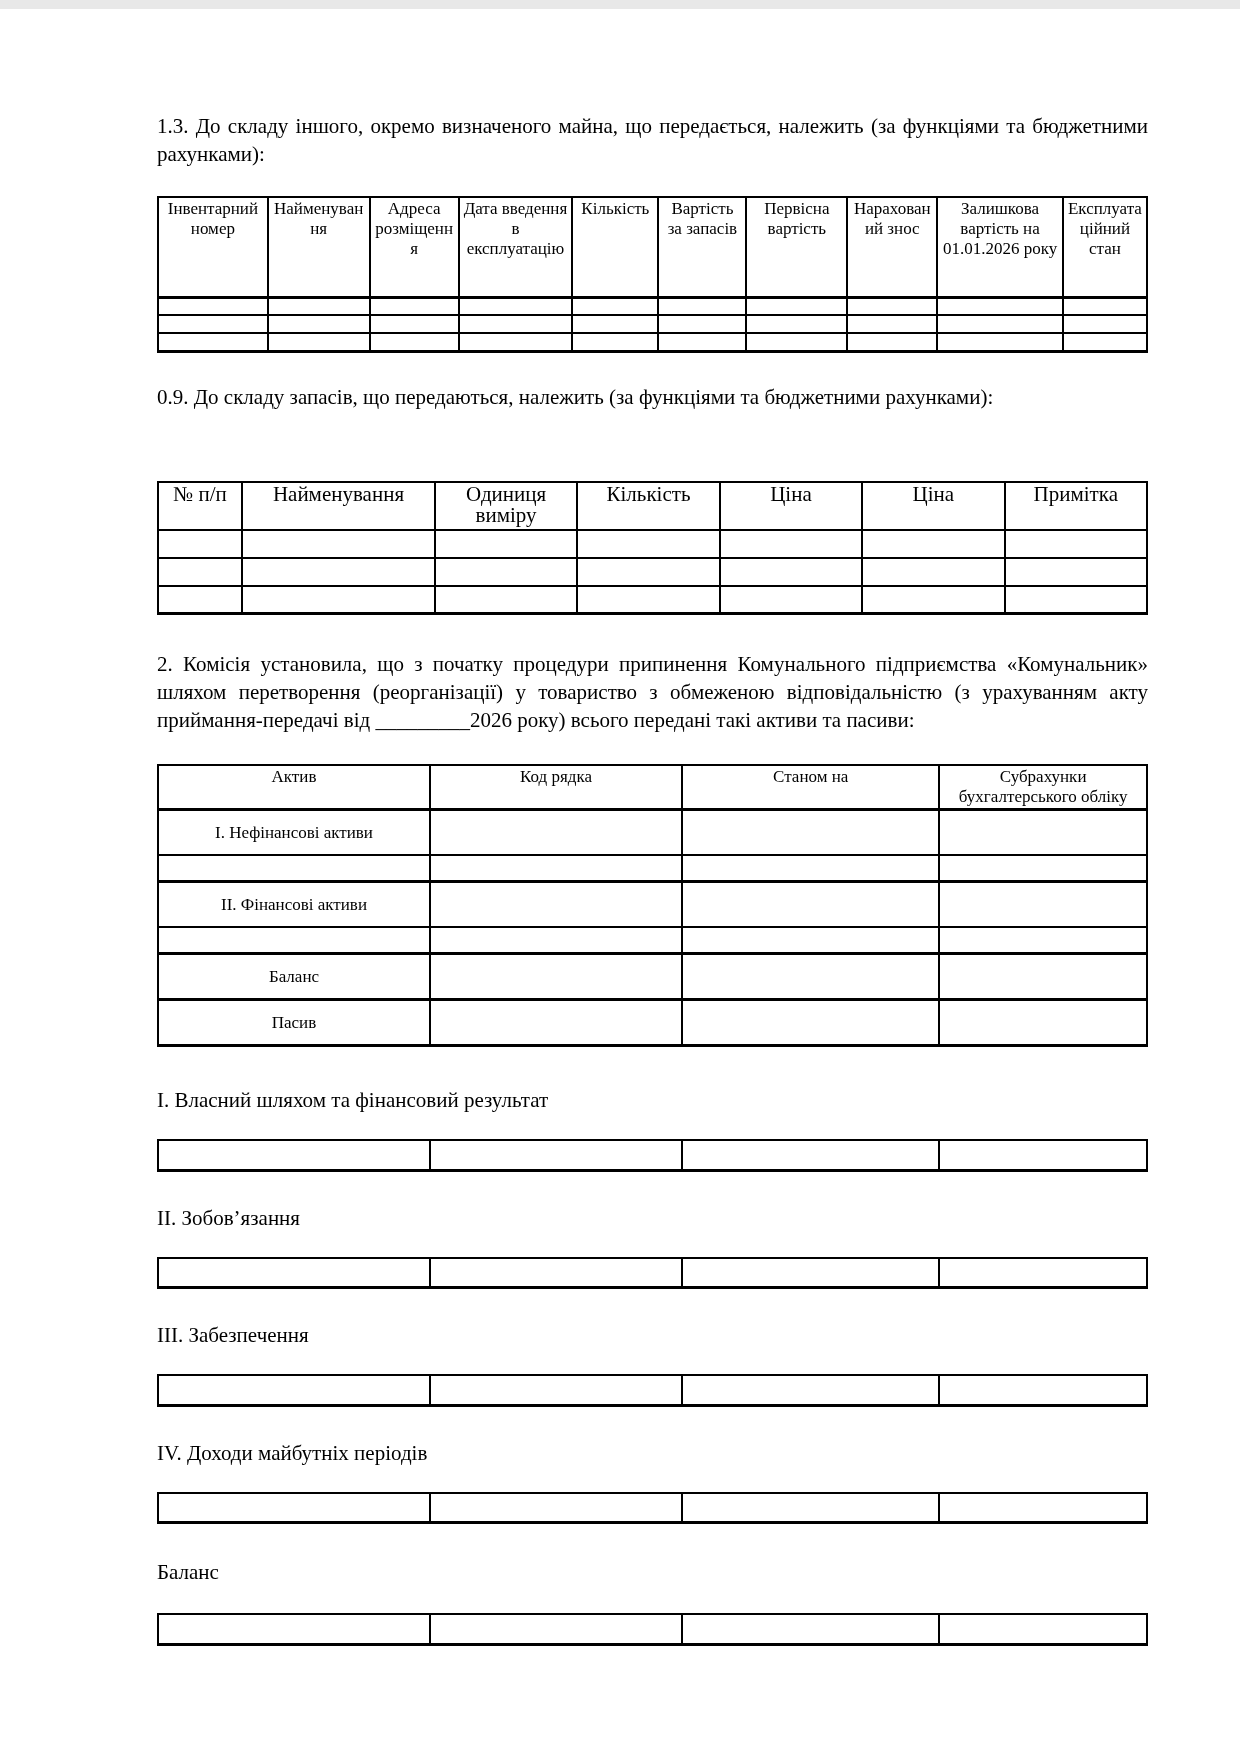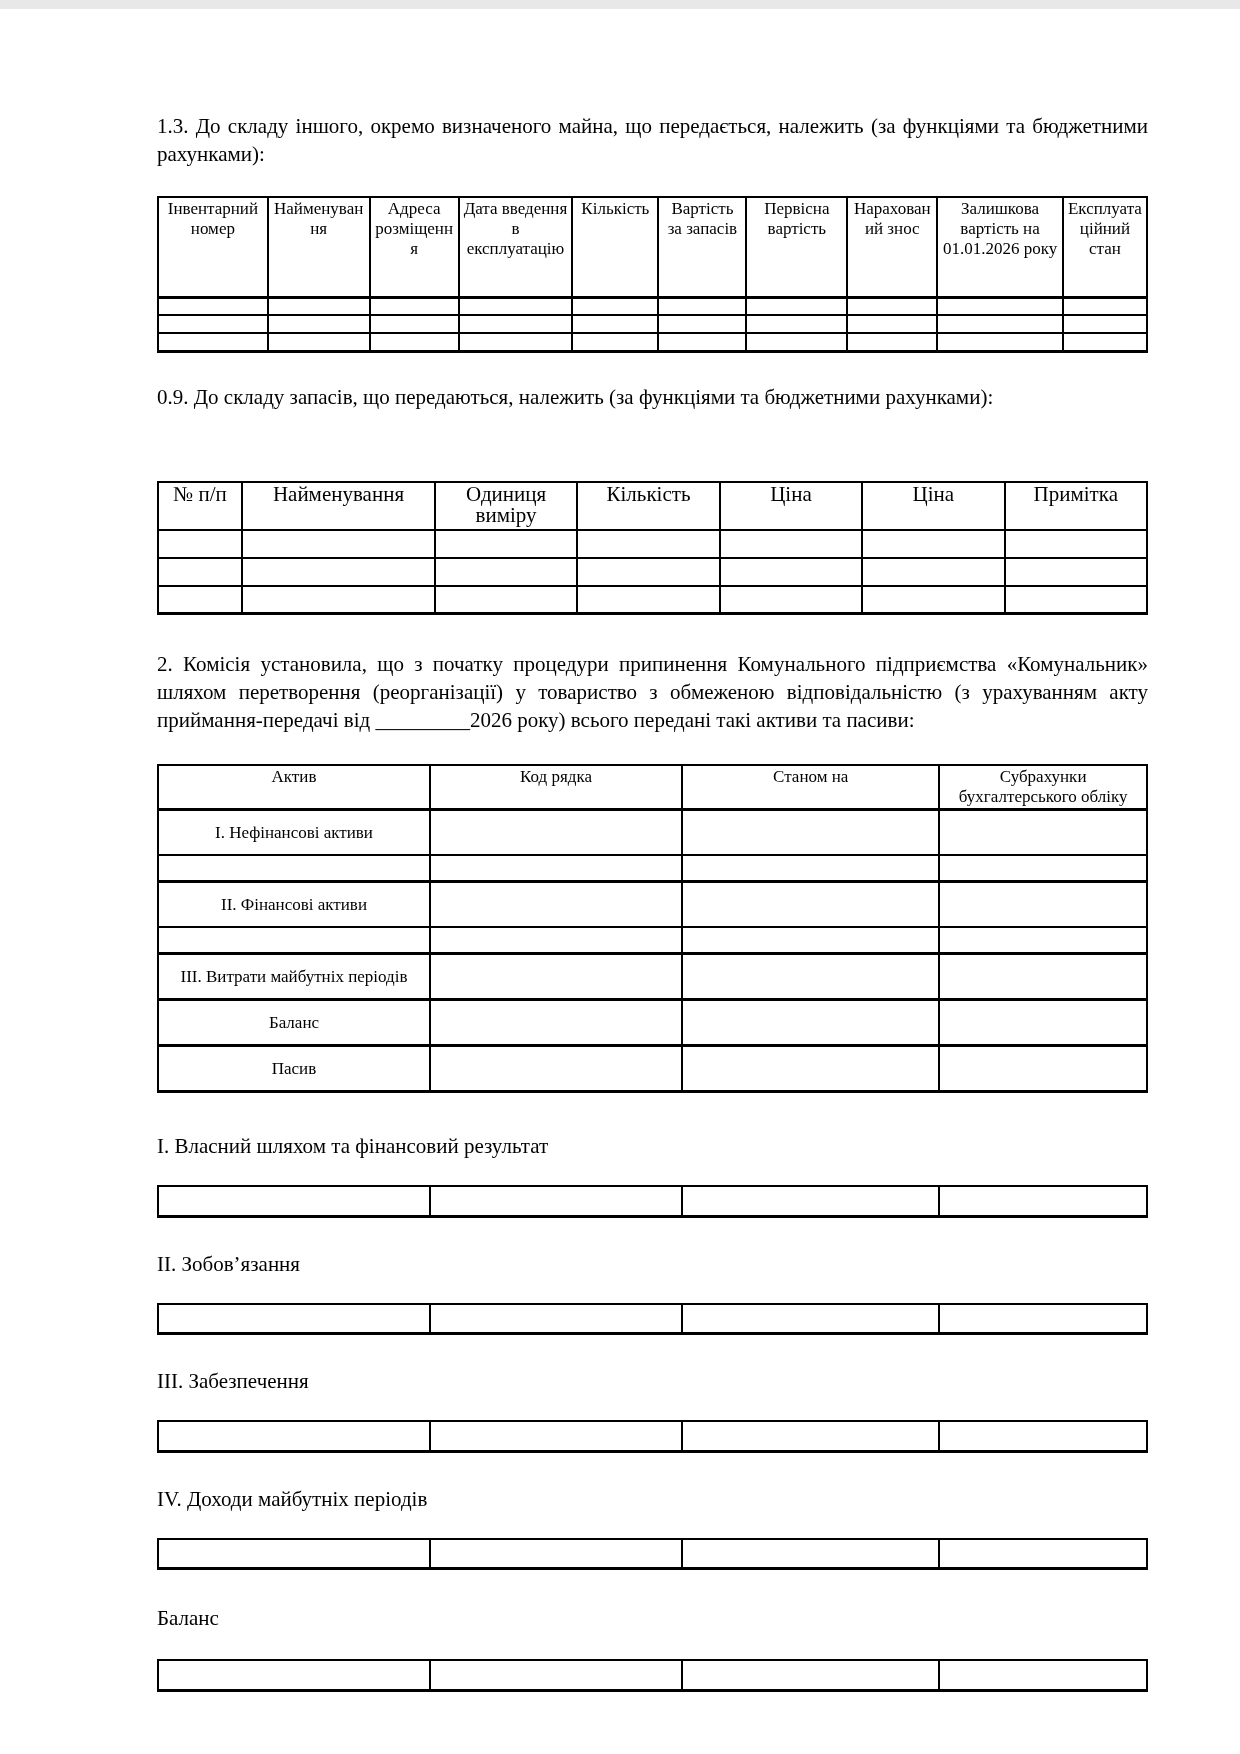--- a/index.html
+++ b/index.html
@@ -234,26 +234,20 @@
           <td></td>
           <td></td>
       </tr>
       <tr>
         <td></td>
         <td></td>
           <td></td>
           <td></td>
       </tr>
       <tr class="thick-top">
-        <td>III. Витрати майбутніх періодів</td>
-        <td></td>
-          <td></td>
-          <td></td>
-      </tr>
-      <tr class="thick-top">
         <td>Баланс</td>
         <td></td>
           <td></td>
           <td></td>
       </tr>
       <tr class="thick-top">
         <td>Пасив</td>
         <td></td>
           <td></td>
           <td></td>

